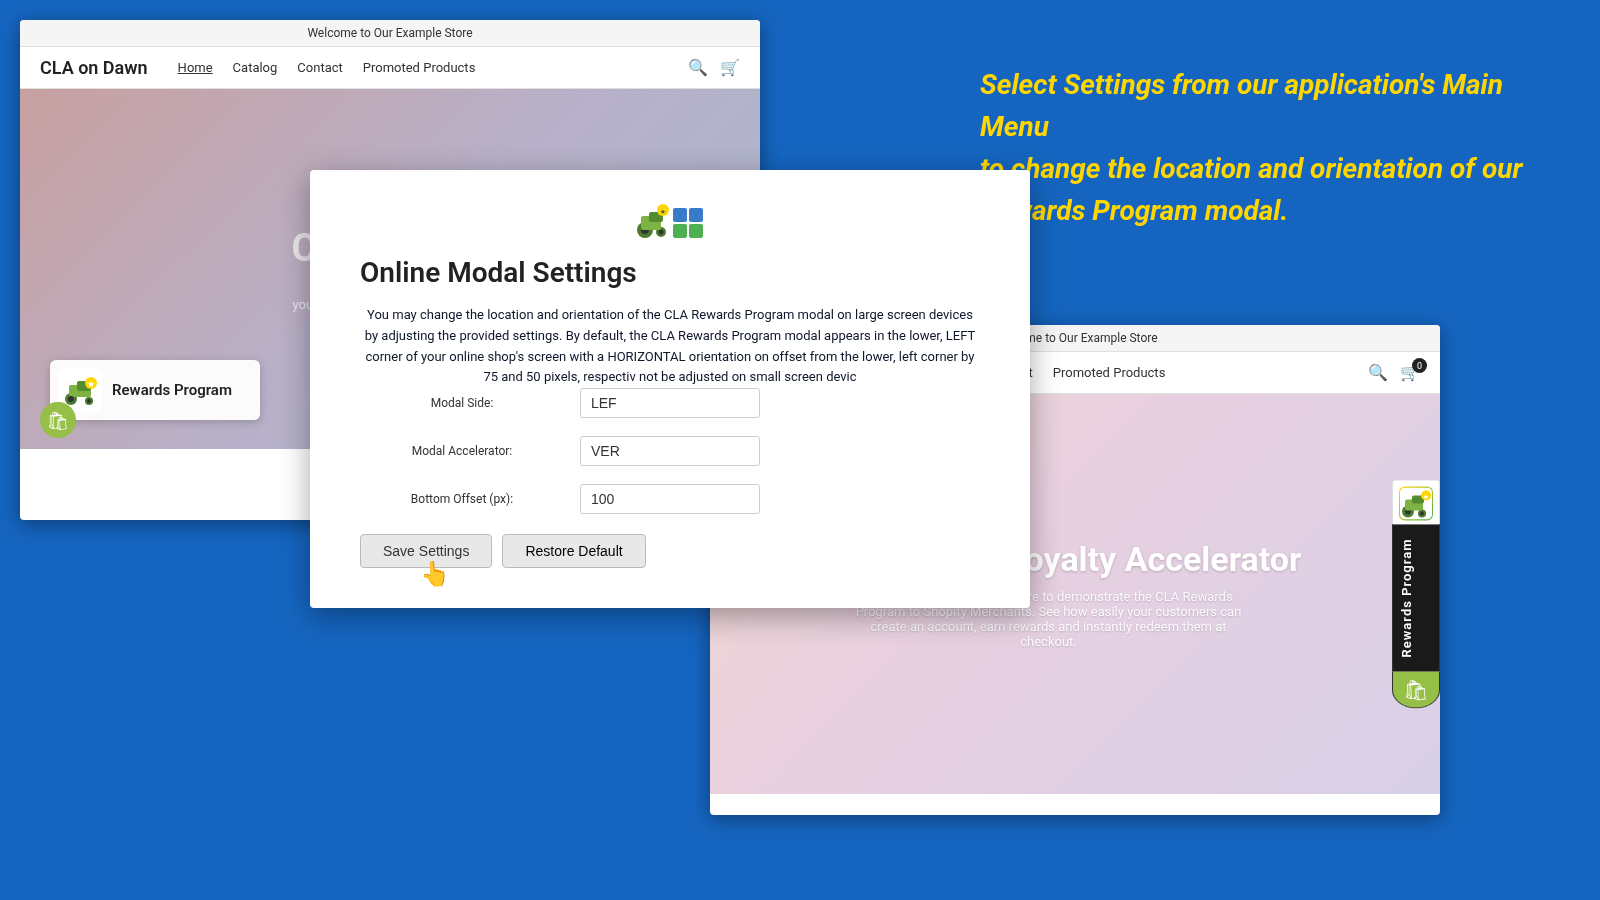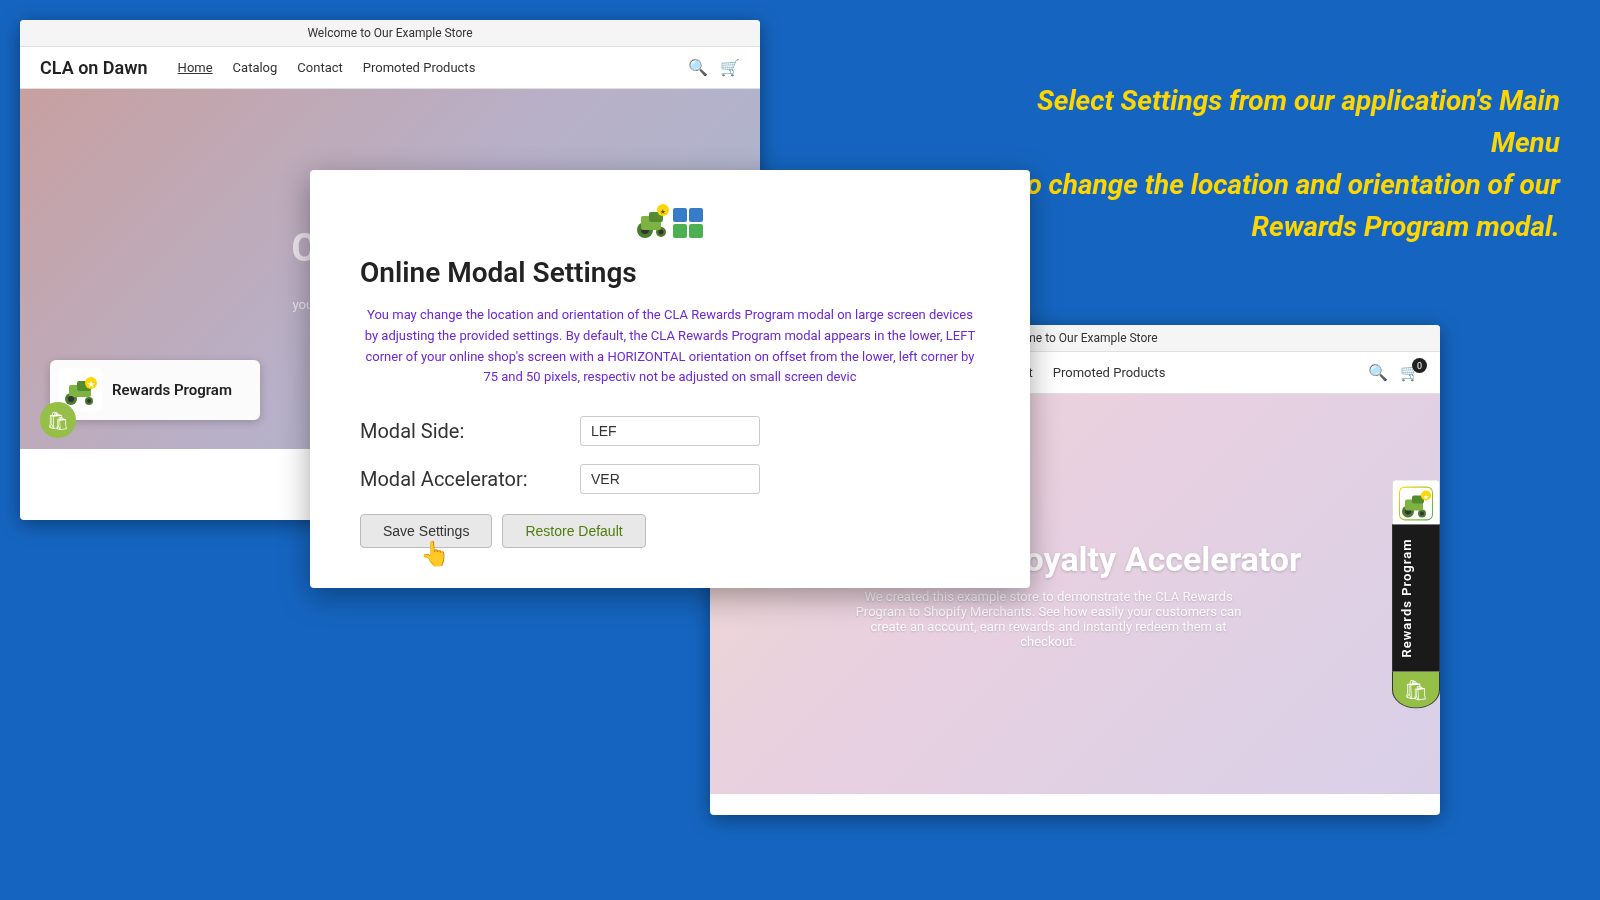--- a/index.html
+++ b/index.html
@@ -8,24 +8,24 @@
       height: 900px;
       overflow: hidden;
       background-color: #1565C0;
       font-family: -apple-system, BlinkMacSystemFont, 'Segoe UI', Roboto, sans-serif;
       position: relative;
     }
 
     
     .instruction-text {
       position: absolute;
-      top: 80px;
+      top: 64px;
       right: 40px;
       width: 580px;
-      text-align: right;
+      text-align: left;
       color: #FFD600;
       font-size: 28px;
       font-weight: bold;
       font-style: italic;
       line-height: 1.5;
     }
 
     
     .store-window-left {
       position: absolute;
@@ -169,35 +169,34 @@
     }
     .modal-settings h1 {
       font-size: 28px;
       font-weight: 600;
       text-align: left;
       color: #222;
       margin-bottom: 16px;
     }
     .modal-settings .modal-description {
       font-size: 13px;
-      color: #6d28d9;
+      color: #0f172a;
       text-align: center;
       line-height: 1.6;
-      margin-bottom: 28px;
     }
     .modal-settings .form-row {
       display: flex;
       align-items: center;
       margin-bottom: 18px;
     }
     .modal-settings .form-label {
       width: 220px;
-      font-size: 20px;
-      color: #333;
-      text-align: left;
+      font-size: 12px;
+      color: #333;
+      text-align: center;
       padding-right: 16px;
     }
     .modal-settings .form-input {
       border: 1px solid #ccc;
       border-radius: 3px;
       padding: 6px 10px;
       font-size: 14px;
       width: 180px;
       color: #333;
     }
@@ -216,21 +215,21 @@
       cursor: pointer;
       color: #333;
     }
     .btn-restore {
       background: #e8e8e8;
       border: 1px solid #bbb;
       border-radius: 4px;
       padding: 8px 22px;
       font-size: 14px;
       cursor: pointer;
-      color: #4d7c0f;
+      color: #000000;
     }
 
     
     .store-window-right {
       position: absolute;
       top: 325px;
       left: 710px;
       width: 730px;
       height: 490px;
       background: #fff;
@@ -495,20 +494,24 @@
     <label class="form-label">Modal Side:</label>
     <input class="form-input" type="text" value="LEF" style="">
   </div>
 
   <div class="form-row">
     <label class="form-label">Modal Accelerator:</label>
     <input class="form-input" type="text" value="VER" style="">
   </div>
 
 
+  <div class="form-row">
+    <label class="form-label">Bottom Offset (px):</label>
+    <input class="form-input" type="text" value="100" style="">
+  </div>
 
   <div class="btn-row">
     <div class="btn-save-wrap">
       <button class="btn-save">Save Settings</button>
       <div class="cursor-hand">👆</div>
     </div>
     <button class="btn-restore">Restore Default</button>
   </div>
 </div>
 

